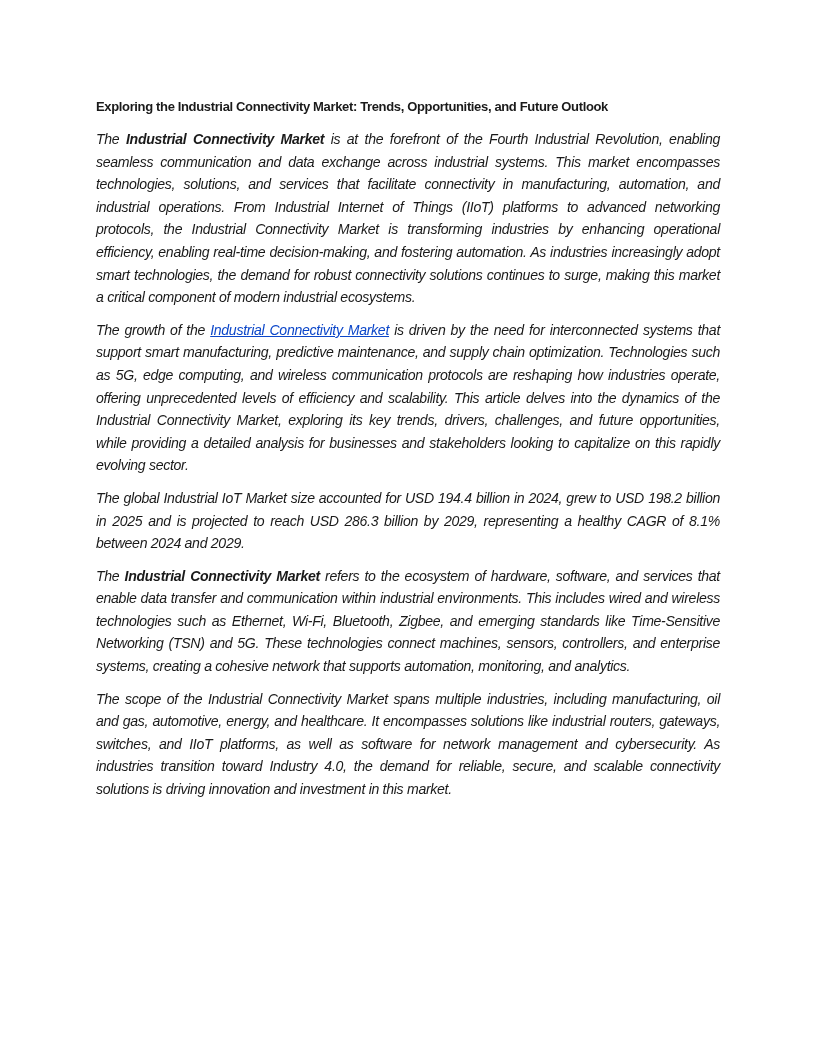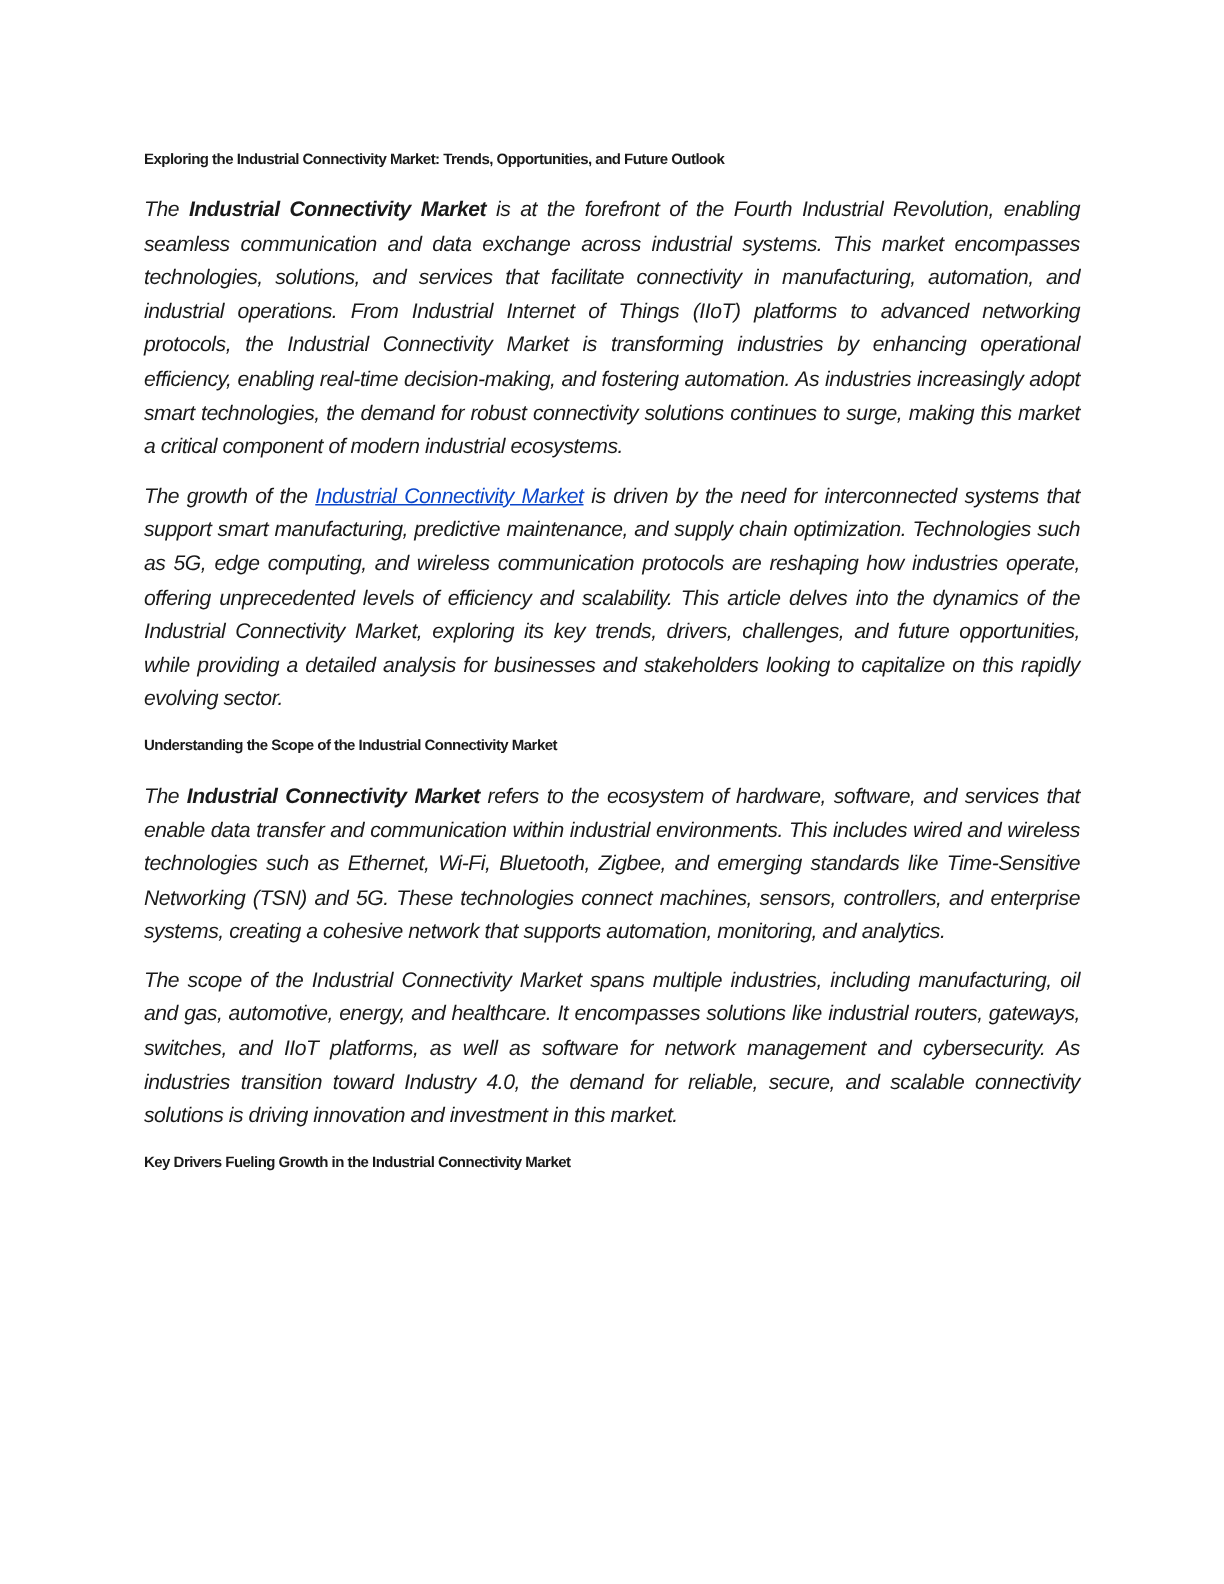--- a/index.html
+++ b/index.html
@@ -20,21 +20,21 @@
       width: 624px;
       font-family: "Liberation Sans", sans-serif;
       font-size: 14.1px;
       line-height: 22.6px;
       color: #1a1a1a;
     }
     .heading {
       font-weight: bold;
       margin: 0 0 10px 0;
       line-height: 22px;
-      font-size: 10px;
+      font-size: 13px;
       letter-spacing: -0.35px;
     }
     .para {
       margin: 0 0 10px 0;
       text-align: justify;
       letter-spacing: -0.3px;
       font-style: italic;
     }
     .bold {
       font-weight: bold;
@@ -48,21 +48,20 @@
 </head>
 <body>
 
 <div class="page">
   <p class="heading">Exploring the Industrial Connectivity Market: Trends, Opportunities, and Future Outlook</p>
 
   <p class="para"><span>The </span><span class="bold">Industrial Connectivity Market</span><span> is at the forefront of the Fourth Industrial Revolution, enabling seamless communication and data exchange across industrial systems. This market encompasses technologies, solutions, and services that facilitate connectivity in manufacturing, automation, and industrial operations. From Industrial Internet of Things (IIoT) platforms to advanced networking protocols, the Industrial Connectivity Market is transforming industries by enhancing operational efficiency, enabling real-time decision-making, and fostering automation. As industries increasingly adopt smart technologies, the demand for robust connectivity solutions continues to surge, making this market a critical component of modern industrial ecosystems.</span></p>
 
   <p class="para"><span>The growth of the </span><a class="link">Industrial Connectivity Market</a><span> is driven by the need for interconnected systems that support smart manufacturing, predictive maintenance, and supply chain optimization. Technologies such as 5G, edge computing, and wireless communication protocols are reshaping how industries operate, offering unprecedented levels of efficiency and scalability. This article delves into the dynamics of the Industrial Connectivity Market, exploring its key trends, drivers, challenges, and future opportunities, while providing a detailed analysis for businesses and stakeholders looking to capitalize on this rapidly evolving sector.</span></p>
 
+  <p class="para">The global Industrial IoT Market size accounted for USD 194.4 billion in 2024, grew to USD 198.2 billion in 2025 and is projected to reach USD 286.3 billion by 2029, representing a healthy CAGR of 8.1% between 2024 and 2029.</p>
 
-  <p class="heading">Understanding the Scope of the Industrial Connectivity Market</p>
 
   <p class="para"><span>The </span><span class="bold">Industrial Connectivity Market</span><span> refers to the ecosystem of hardware, software, and services that enable data transfer and communication within industrial environments. This includes wired and wireless technologies such as Ethernet, Wi-Fi, Bluetooth, Zigbee, and emerging standards like Time-Sensitive Networking (TSN) and 5G. These technologies connect machines, sensors, controllers, and enterprise systems, creating a cohesive network that supports automation, monitoring, and analytics.</span></p>
 
   <p class="para">The scope of the Industrial Connectivity Market spans multiple industries, including manufacturing, oil and gas, automotive, energy, and healthcare. It encompasses solutions like industrial routers, gateways, switches, and IIoT platforms, as well as software for network management and cybersecurity. As industries transition toward Industry 4.0, the demand for reliable, secure, and scalable connectivity solutions is driving innovation and investment in this market.</p>
 
-  <p class="heading">Key Drivers Fueling Growth in the Industrial Connectivity Market</p>
 </div>
 
 </body></html>

